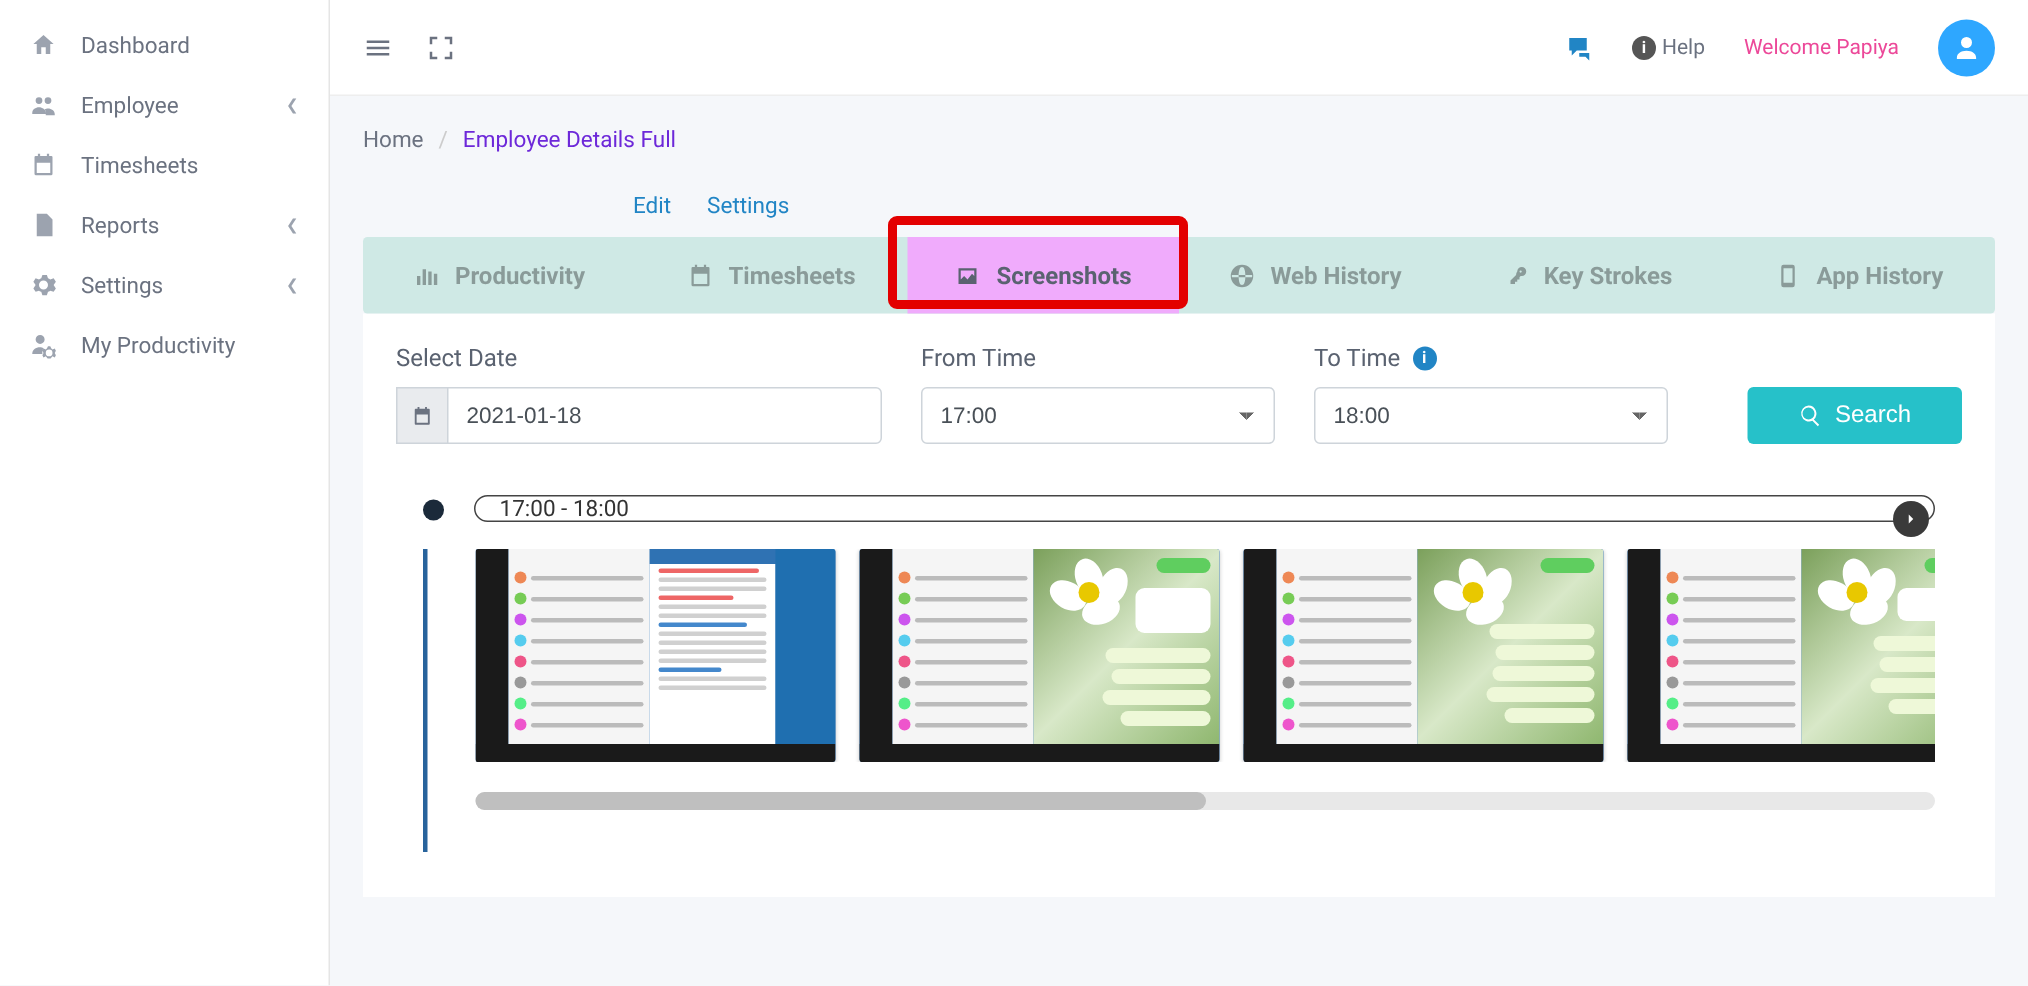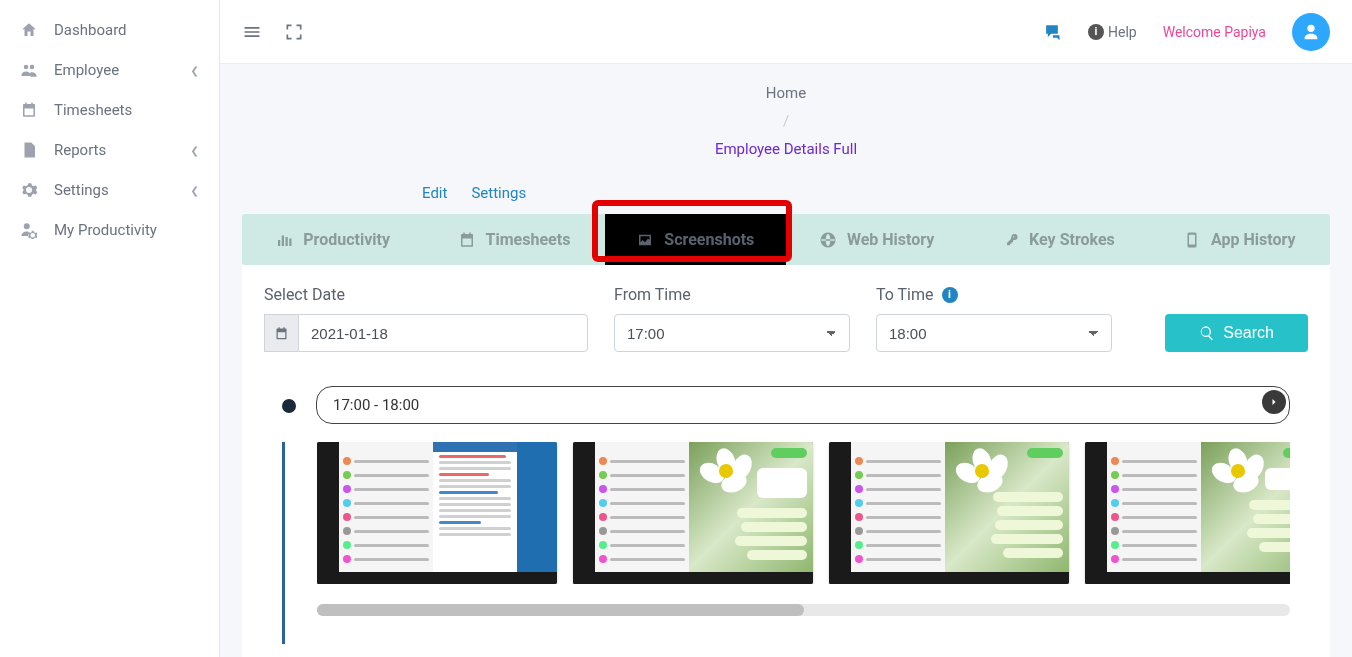--- a/index.html
+++ b/index.html
@@ -25,50 +25,50 @@
 .topbar-icon { color: #6b7280; width:20px;height:20px;display:flex;align-items:center;justify-content:center;cursor:pointer;}
 .topbar-spacer { flex: 1; }
 .topbar-right { display: flex; align-items: center; gap: 26px; }
 .help-wrap { display:flex;align-items:center;gap:4px;color:#6b7280;font-size:14px;cursor:pointer;}
 .avatar { width: 38px; height: 38px; border-radius: 50%; background: #2ea7ff; display:flex;align-items:center;justify-content:center;}
 .avatar svg{width:22px;height:22px;fill:#fff;}
 .welcome { color:#ec4899;font-size:14px;}
 
 
 .content { flex:1; padding: 20px 22px; overflow:auto; min-width:0;}
-.breadcrumb { font-size: 15px; color:#6b7280; display:flex;gap:10px;align-items:center;margin-bottom:26px;flex-direction:column;}
+.breadcrumb { font-size: 15px; color:#6b7280; display:flex;gap:10px;align-items:flex-end;margin-bottom:26px;}
 .breadcrumb .sep{color:#ccc;}
 .breadcrumb .link{color:#6d28d9;cursor:pointer;}
 .edit-row{display:flex;gap:24px;margin-bottom:12px; padding-left:180px;}
 .edit-row a{color:#2185c5;font-size:15px;cursor:pointer;text-decoration:none;}
 
 
 .tabs { display:flex; background:#cfe9e5; border-radius:3px; overflow:visible; position:relative; }
 .tab { flex:1; display:flex;align-items:center;justify-content:center;gap:10px; padding:16px 10px; color:#8a9b99; font-size:16px; cursor:pointer;font-weight:bold;}
 .tab svg{width:18px;height:18px;fill:currentColor;}
-.tab.active { background:#000000; }
+.tab.active { background:#f0abfc; }
 .tab-highlight{position:absolute;border:6px solid #e30000;border-radius:6px;pointer-events:none;}
 
 
 .card{background:#fff;padding:20px 22px;margin-top:0;border-top:none;}
 .filter-row{display:flex;gap:26px;align-items:flex-end;}
 .field{display:flex;flex-direction:column;gap:10px;}
 .field-label{color:#5a6270;font-size:16px;display:flex;align-items:center;gap:8px;}
 .info-icon{width:16px;height:16px;border-radius:50%;background:#2185c5;color:#fff;display:flex;align-items:center;justify-content:center;font-size:11px;font-weight:bold;}
 .input-group{display:flex;}
 .cal-prefix{width:34px;height:38px;background:#e9ebee;border:1px solid #ced4da;border-right:none;display:flex;align-items:center;justify-content:center;color:#6b7280;}
 .text-input{height:38px;border:1px solid #ced4da;padding:0 12px;font-size:15px;width:290px;color:#495057;border-radius:0 4px 4px 0;}
 .select{height:38px;border:1px solid #ced4da;padding:0 12px;font-size:15px;width:236px;color:#495057;border-radius:4px;background:#fff;appearance:none;-webkit-appearance:none;background-image:linear-gradient(45deg,transparent 50%,#666 50%),linear-gradient(135deg,#666 50%,transparent 50%);background-position:calc(100% - 18px) 16px,calc(100% - 13px) 16px;background-size:5px 5px;background-repeat:no-repeat;}
 .search-btn{height:38px;background:#26c1c9;color:#fff;border:none;border-radius:4px;padding:0 34px;font-size:16px;display:flex;align-items:center;gap:8px;cursor:pointer;}
 
 
 .timeline-wrap{padding:34px 18px 10px;}
 .tl-header{display:flex;align-items:center;position:relative;}
 .tl-dot{width:14px;height:14px;border-radius:50%;background:#1b2a3a;margin-right:20px;margin-top:2px;}
-.tl-pill{flex:1;height:38px;border:1px solid #444;border-radius:16px;display:flex;align-items:center;padding:0 16px;font-size:15px;color:#333;position:relative;}
+.tl-pill{flex:1;height:18px;border:1px solid #444;border-radius:16px;display:flex;align-items:center;padding:0 16px;font-size:15px;color:#333;position:relative;}
 .tl-arrow{position:absolute;right:3px;top:3px;width:24px;height:24px;border-radius:50%;background:#3a3a3a;display:flex;align-items:center;justify-content:center;cursor:pointer;}
 .tl-arrow svg{width:12px;height:12px;fill:#fff;}
 .tl-body{display:flex;margin-top:18px;gap:0;border-left:3px solid #28639c;padding-left:32px;padding-bottom:60px;min-width:0;position:relative;}
 .shots{display:flex;gap:16px;overflow:hidden;min-width:0;}
 .shot{width:240px;height:142px;background:#2f72b3;border-radius:2px;flex-shrink:0;position:relative;overflow:hidden;cursor:pointer;box-shadow:0 1px 3px rgba(0,0,0,.2);}
 .shot-taskbar{position:absolute;left:0;top:0;bottom:0;width:22px;background:#1a1a1a;}
 .shot-list{position:absolute;left:22px;top:0;bottom:12px;width:94px;background:#f5f5f5;padding:14px 4px 4px;}
 .shot-list-row{height:10px;margin-bottom:4px;display:flex;align-items:center;gap:3px;}
 .shot-avatar{width:8px;height:8px;border-radius:50%;}
 .shot-line{height:3px;background:#bbb;flex:1;border-radius:2px;}

